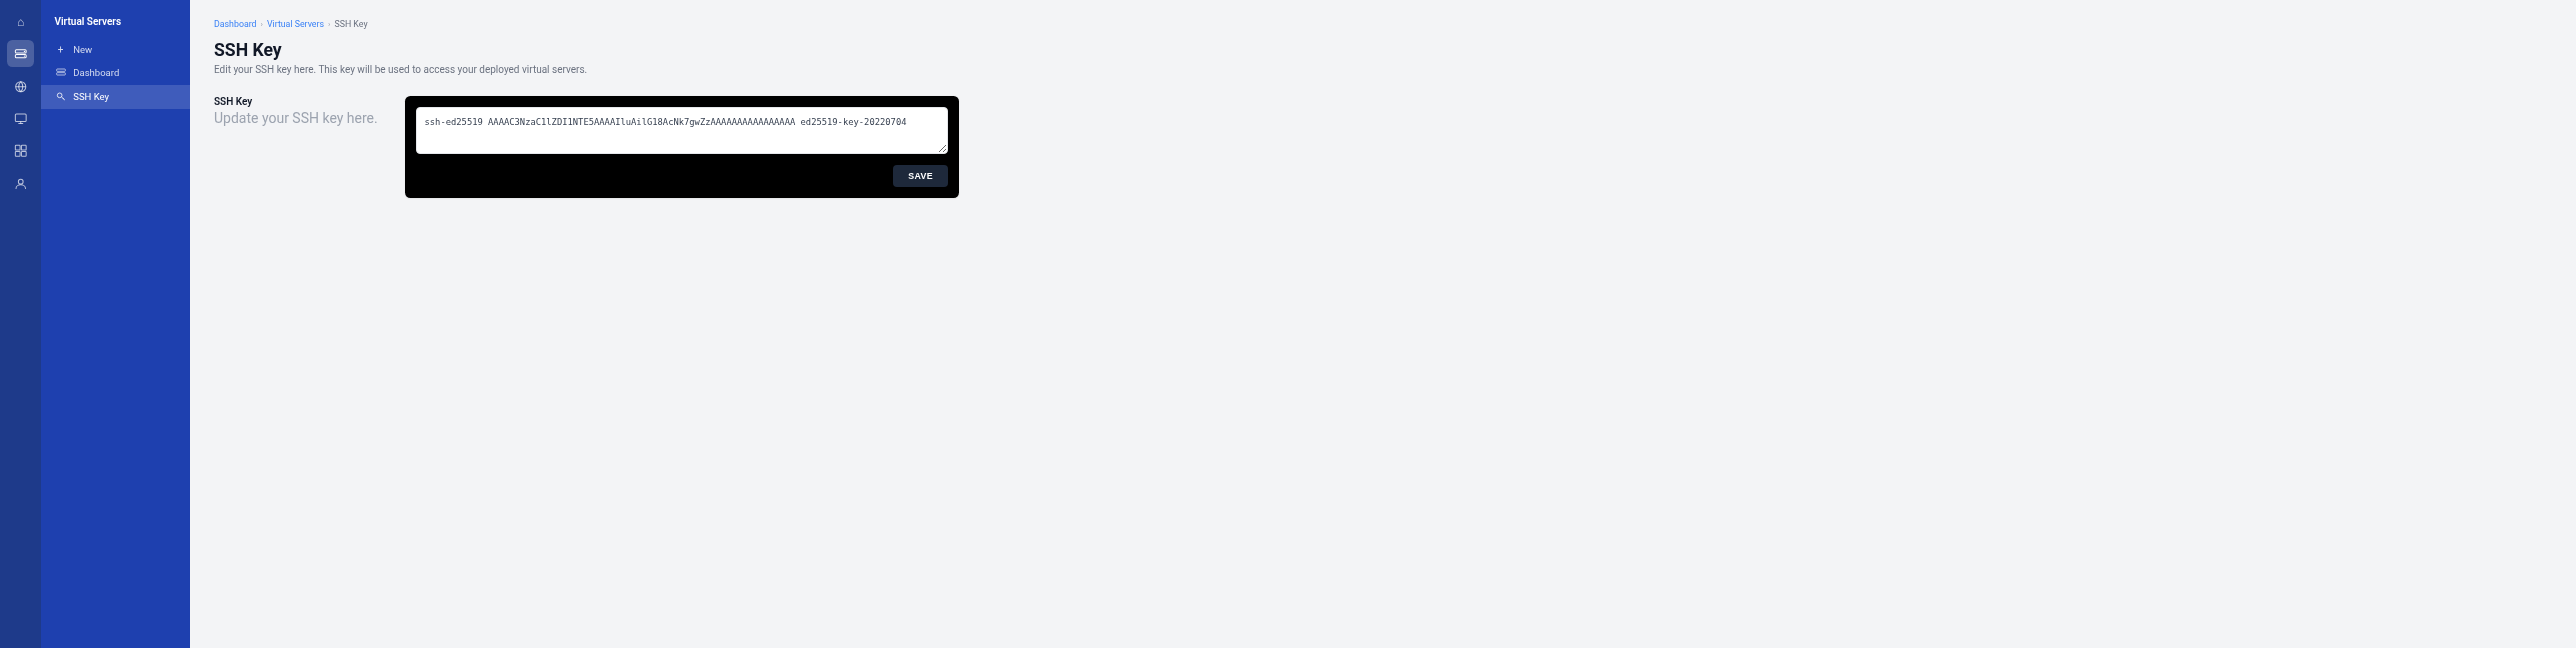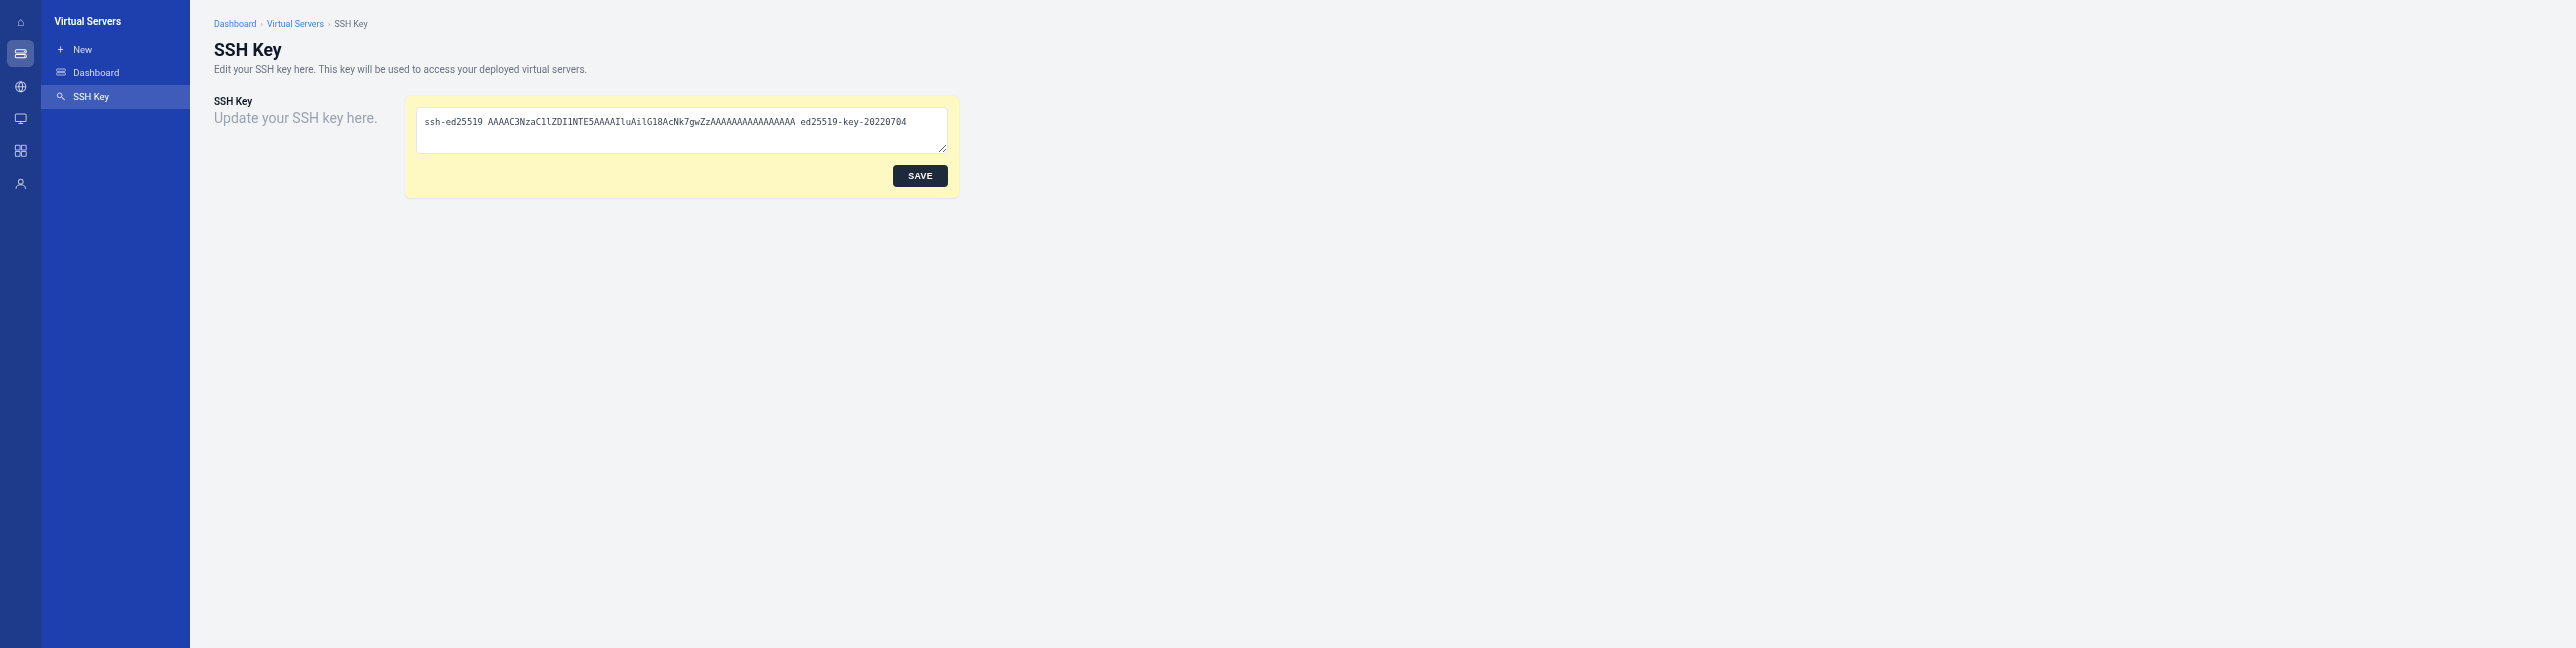--- a/index.html
+++ b/index.html
@@ -132,21 +132,21 @@
       margin-bottom: 2.7px;
     }
     .ssh-key-sublabel {
       font-size: 14px;
       color: #9ca3af;
     }
 
     .ssh-key-input-area {
       flex: 1;
       max-width: 554px;
-      background: #fef9c3;
+      background: #000000;
       border-radius: 5.4px;
       padding: 10.8px;
       box-shadow: 0 0.7px 2px rgba(0,0,0,0.07);
     }
     .ssh-key-textarea {
       width: 100%;
       border: 0.7px solid #e5e7eb;
       border-radius: 4px;
       padding: 8px;
       font-size: 8.8px;

